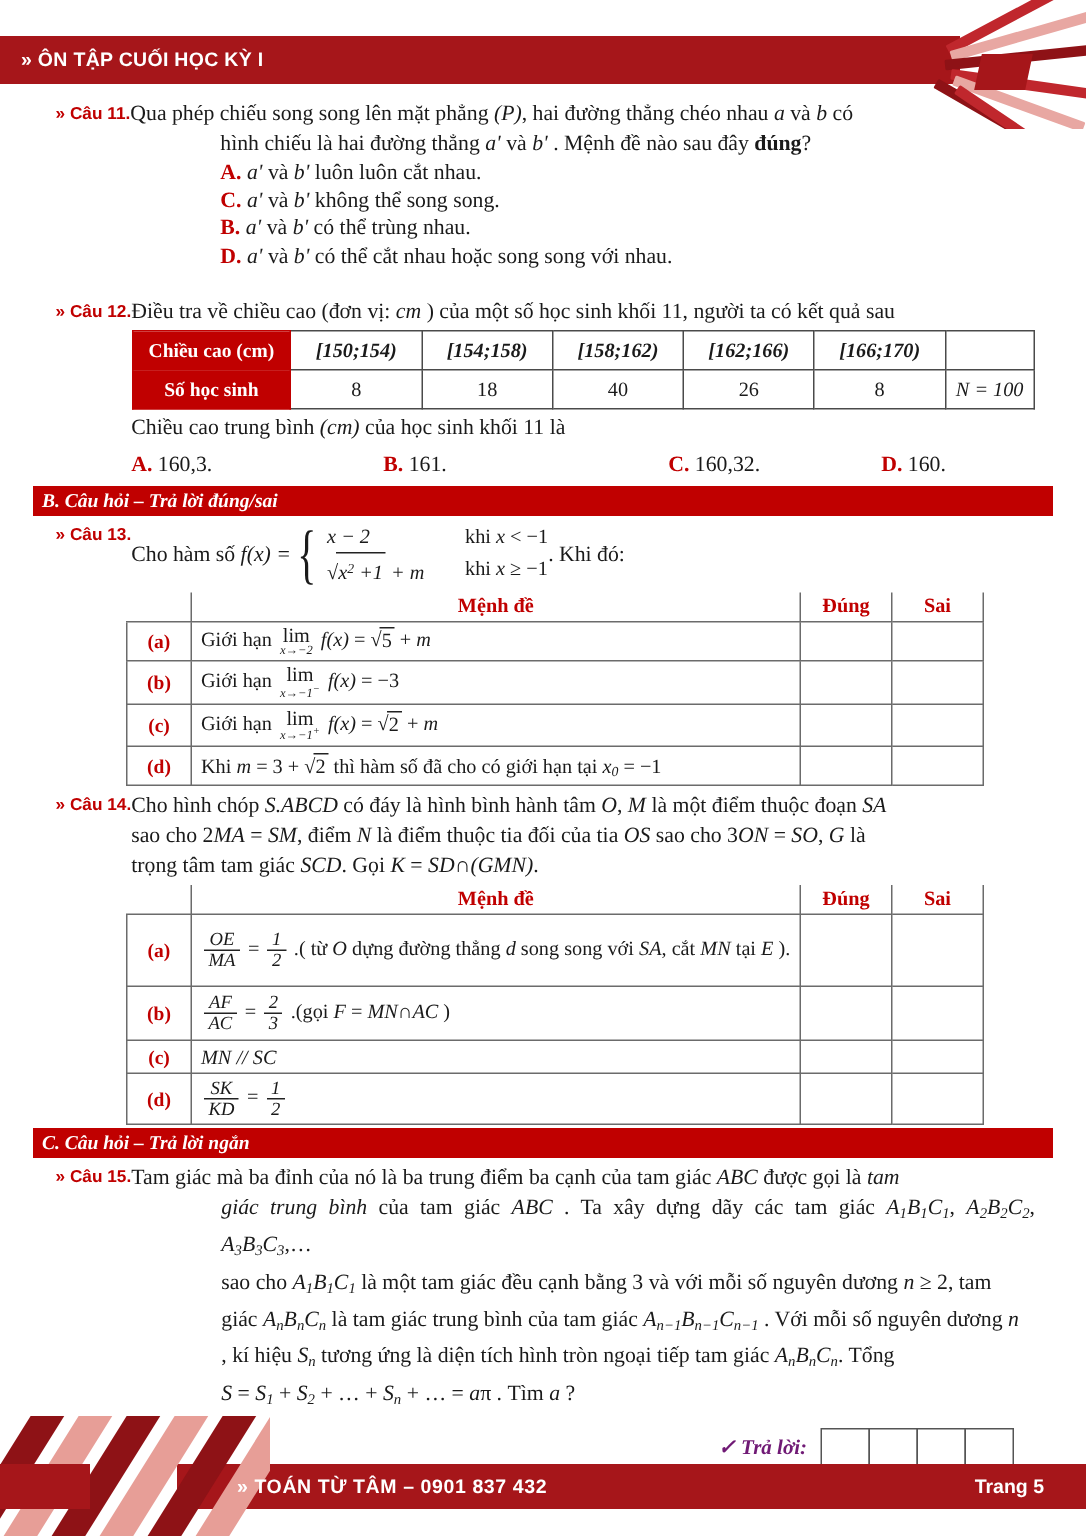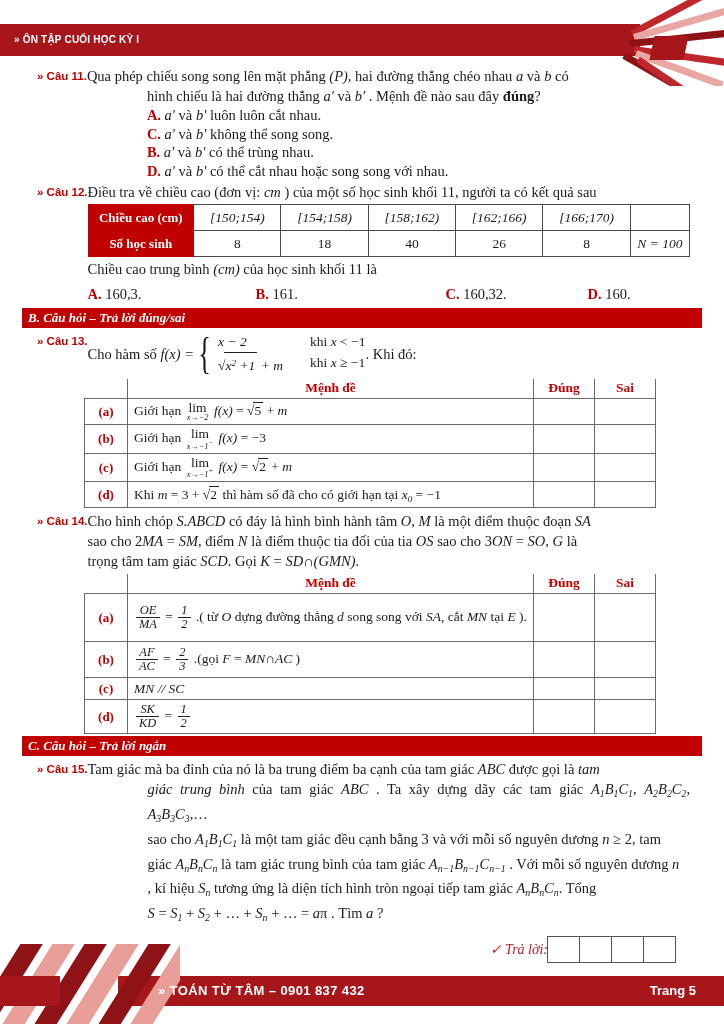--- a/index.html
+++ b/index.html
@@ -29,21 +29,21 @@
     background: #A6161A;
   }
   .hdr-title {
     position: absolute;
     left: 14px; top: 0;
     height: 32px;
     line-height: 32px;
     color: #ffffff;
     font-family: "Liberation Sans", sans-serif;
     font-weight: bold;
-    font-size: 10px;
+    font-size: 13px;
     letter-spacing: .2px;
     white-space: nowrap;
   }
   .hdr-deco {
     position: absolute;
     right: 0; top: -24px;
     width: 160px; height: 86px;
     overflow: hidden;
   }
   .hdr-deco .ray {
@@ -178,21 +178,21 @@
     background: #C00000;
     color: #ffffff;
     font-weight: bold;
     font-size: 13px;
     border-color: #C00000;
     width: 112px;
     padding: 2px 6px;
   }
   .freq-tbl td.bin { width: 86px; white-space: nowrap; }
   .freq-tbl td.blank { border-left: 1px solid #4a4a4a; }
-  .interval { white-space: nowrap; font-style: italic; }
+  .interval { white-space: nowrap; font-style: italic; font-weight: bold; }
 
   
   .stmt-tbl {
     margin: 3px 15px 2px 84px;
     width: 572px;
     font-size: 13.5px;
   }
   .stmt-tbl th, .stmt-tbl td {
     border: 1px solid #6b6b6b;
     padding: 2px 6px;
@@ -220,25 +220,25 @@
   .stmt-tbl tbody tr.tall { height: 48px; }
 
   
   .answer-line {
     display: flex;
     justify-content: flex-end;
     align-items: center;
     padding: 8px 48px 0 0;
   }
   .answer-label {
-    color: #b91c1c;
+    color: #701a75;
     font-style: italic;
-    font-weight: normal;
+    font-weight: bold;
     font-size: 14px;
-    margin-right: 0;
+    margin-right: 10px;
     white-space: nowrap;
   }
   .answer-boxes { display: flex; }
   .answer-boxes .cell {
     width: 31px; height: 25px;
     border: 1px solid #555;
     margin-left: -1px;
   }
 
   
@@ -320,21 +320,21 @@
   <div class="qrow">
     <div class="qlabel" style="visibility:hidden">» Câu 11.</div>
     <div class="qbody" style="padding-left:0">
       <div class="opt"><b>A.</b> <span class="mi">a'</span>&nbsp;và <span class="mi">b'</span>&nbsp;luôn luôn cắt nhau.</div>
       <div class="opt"><b>C.</b> <span class="mi">a'</span>&nbsp;và <span class="mi">b'</span>&nbsp;không thể song song.</div>
       <div class="opt"><b>B.</b> <span class="mi">a'</span>&nbsp;và <span class="mi">b'</span>&nbsp;có thể trùng nhau.</div>
       <div class="opt"><b>D.</b> <span class="mi">a'</span>&nbsp;và <span class="mi">b'</span>&nbsp;có thể cắt nhau hoặc song song với nhau.</div>
     </div>
   </div>
 
-  <div class="qrow" style="margin-top:2px">
+  <div class="qrow" style="margin-top:18px">
     <div class="qlabel">» Câu 12.</div>
     <div class="qbody">
       <p>Điều tra về chiều cao (đơn vị:<span class="mi">&nbsp;cm</span>&nbsp;) của một số học sinh khối 11, người ta có kết quả sau</p>
 
       <table class="freq-tbl">
         <tbody>
             <tr>
           <td class="head">Chiều cao (cm)</td>
           <td class="bin"><span class="interval">[150;154)</span></td>
           <td class="bin"><span class="interval">[154;158)</span></td>

